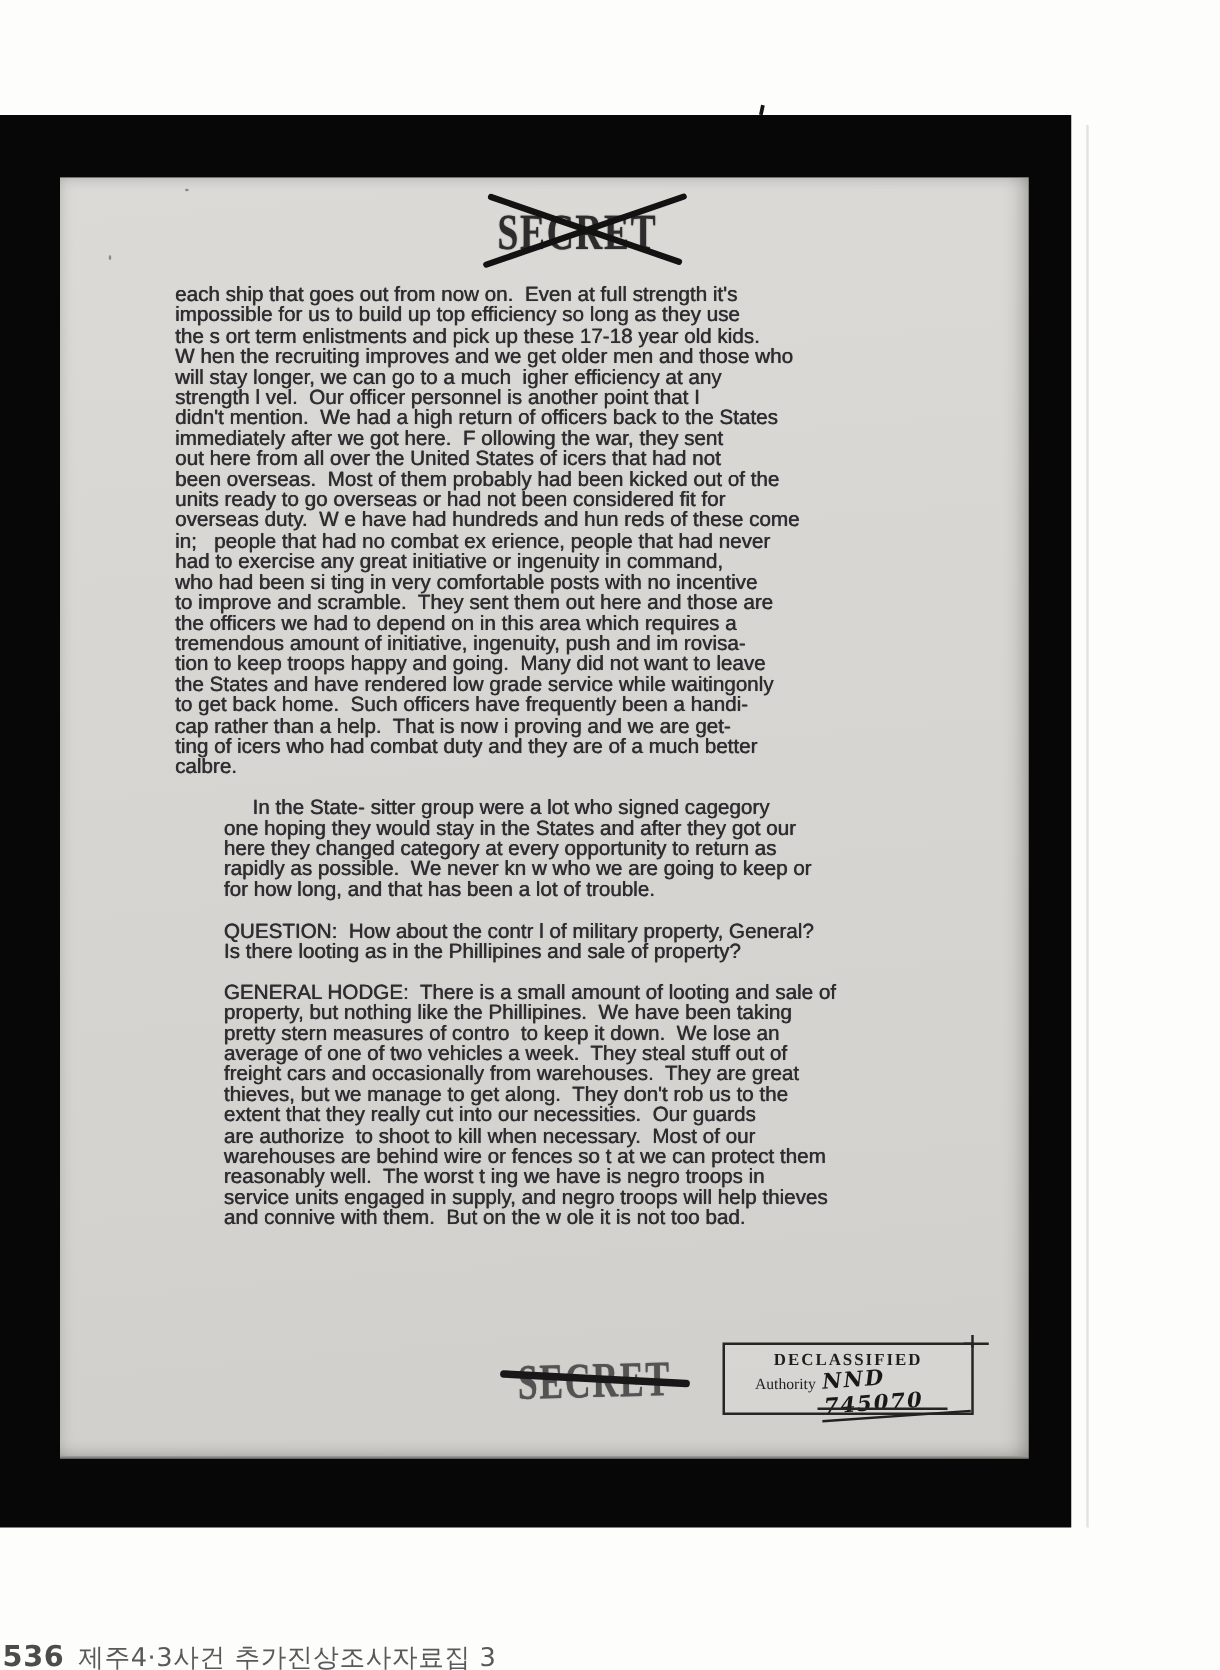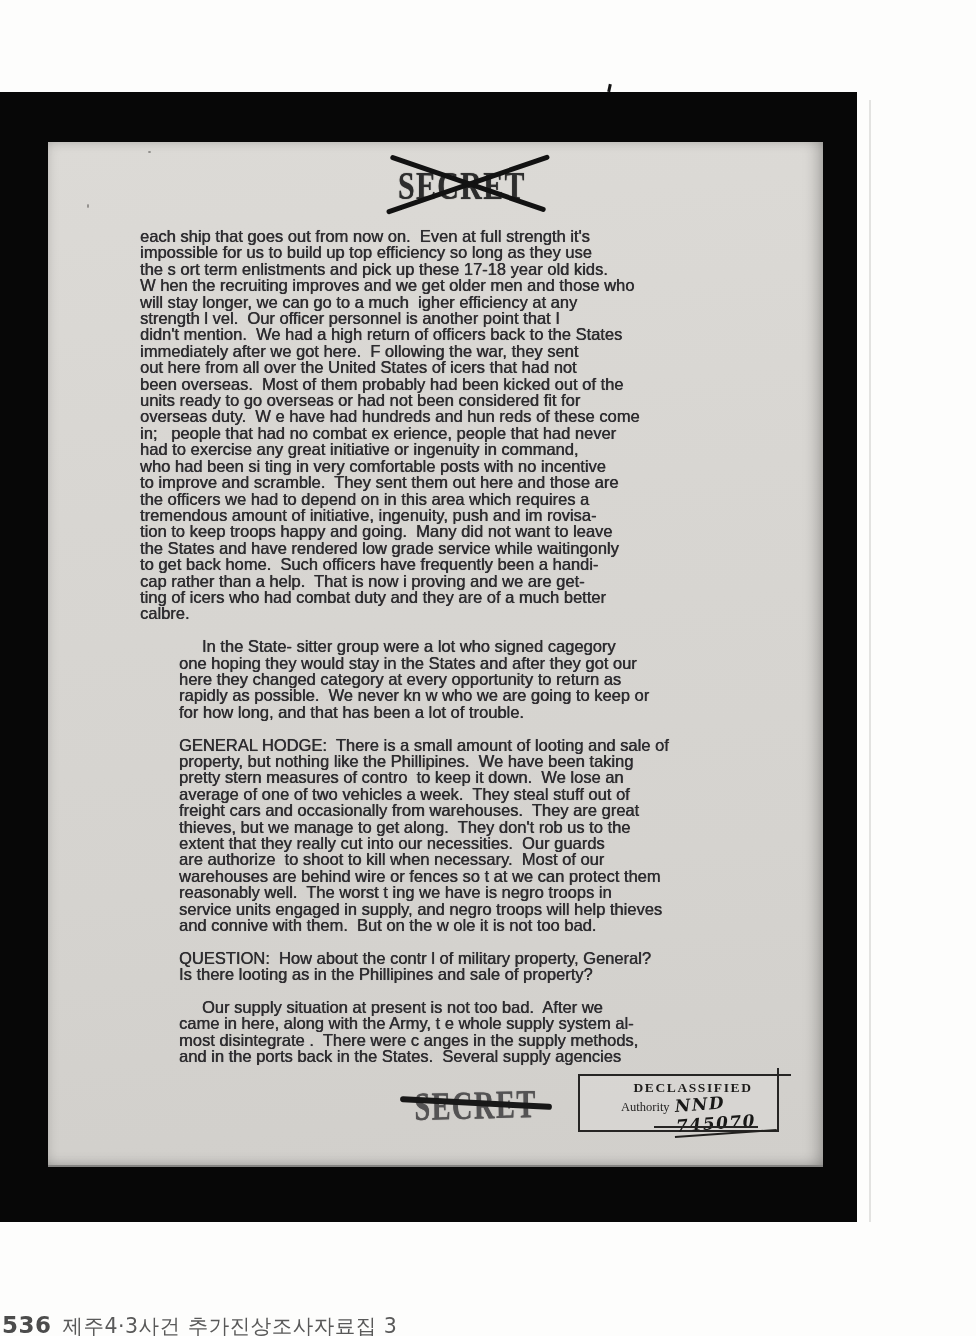--- a/index.html
+++ b/index.html
@@ -78,36 +78,35 @@
   .strike-line {
     position:absolute; left:-14px; top:16px; width:152px; height:6px;
     background:#181818; border-radius:3px; transform:rotate(3deg);
   }
 
   
   .declass {
     position:absolute; left:530px; top:932px; width:201px; height:58px;
     border:2px solid #262524;
     background:rgba(226,224,220,.35);
-    padding-left:29px;
   }
   .declass .overshoot-top {
     position:absolute; right:-14px; top:-2px; width:20px; height:2px; background:#262524;
   }
   .declass .overshoot-right {
     position:absolute; right:-2px; top:-8px; width:2px; height:10px; background:#262524;
   }
   .dc-title {
     margin-top:4px; text-align:center;
     font-family:"Liberation Serif", serif; font-weight:700;
     font-size:13.5px; letter-spacing:1.6px; color:#1e1d1c;
   }
   .dc-row { margin-top:0; padding-left:12px; display:flex; align-items:flex-start; }
   .dc-auth {
-    font-family:"Liberation Serif", serif; font-size:12.5px; color:#242322; padding-top:4px;
+    font-family:"Liberation Serif", serif; font-size:12.5px; color:#242322; padding-top:4px;margin-left:12px;
   }
   .dc-hand {
     margin-left:5px;
     font-family:"DejaVu Serif", serif; font-style:italic; font-weight:700;
     font-size:17px; letter-spacing:1.5px; color:#181817;
     transform:rotate(-4deg); transform-origin:left bottom;
     border-bottom:2px solid #22211f; padding:0 5px 0 2px;
   }
   .dc-underline {
     position:absolute; left:74px; bottom:2px; width:104px; height:2px; background:#262524;
@@ -164,38 +163,34 @@
 the States and have rendered low grade service while waitingonly
 to get back home.  Such officers have frequently been a handi-
 cap rather than a help.  That is now i proving and we are get-
 ting of icers who had combat duty and they are of a much better
 calbre.</pre>
       <pre class="para">     In the State- sitter group were a lot who signed cagegory
 one hoping they would stay in the States and after they got our
 here they changed category at every opportunity to return as
 rapidly as possible.  We never kn w who we are going to keep or
 for how long, and that has been a lot of trouble.</pre>
+      <pre class="para">QUESTION:  How about the contr l of military property, General?
+Is there looting as in the Phillipines and sale of property?</pre>
       <pre class="para">GENERAL HODGE:  There is a small amount of looting and sale of
 property, but nothing like the Phillipines.  We have been taking
 pretty stern measures of contro  to keep it down.  We lose an
 average of one of two vehicles a week.  They steal stuff out of
 freight cars and occasionally from warehouses.  They are great
 thieves, but we manage to get along.  They don't rob us to the
 extent that they really cut into our necessities.  Our guards
 are authorize  to shoot to kill when necessary.  Most of our
 warehouses are behind wire or fences so t at we can protect them
 reasonably well.  The worst t ing we have is negro troops in
 service units engaged in supply, and negro troops will help thieves
 and connive with them.  But on the w ole it is not too bad.</pre>
-      <pre class="para">QUESTION:  How about the contr l of military property, General?
-Is there looting as in the Phillipines and sale of property?</pre>
-      <pre class="para">     Our supply situation at present is not too bad.  After we
-came in here, along with the Army, t e whole supply system al-
-most disintegrate .  There were c anges in the supply methods,
-and in the ports back in the States.  Several supply agencies</pre>
     </div>
 
     <div class="stamp stamp-bottom">
       <span class="secret-word">SECRET</span>
       <div class="strike-line"></div>
     </div>
 
     <div class="declass">
       <div class="overshoot-top"></div>
       <div class="overshoot-right"></div>

